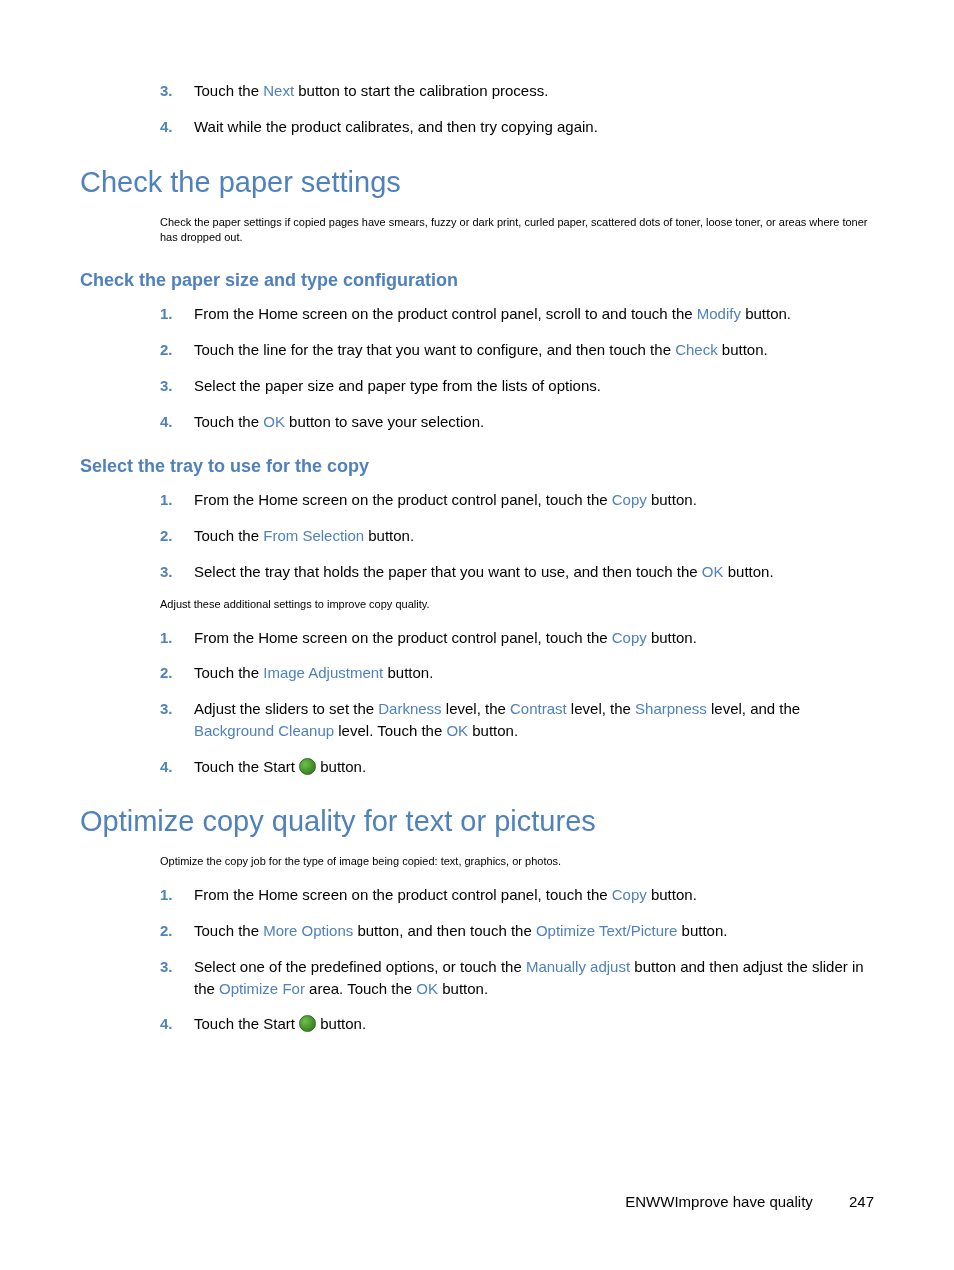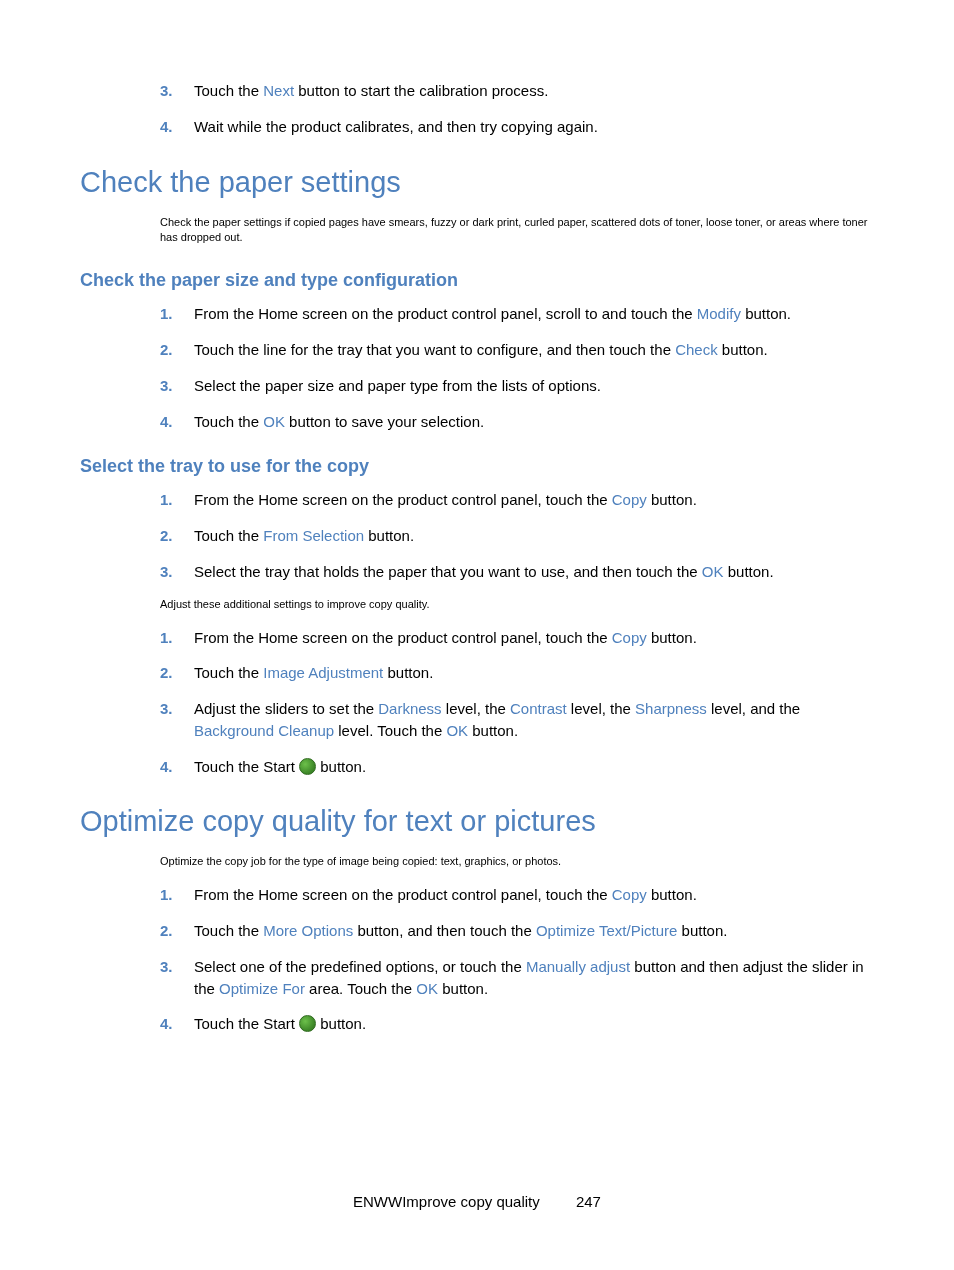--- a/index.html
+++ b/index.html
@@ -67,21 +67,21 @@
     border: 1px solid #2f6a1f;
     position: relative;
   }
   .footer {
     position: absolute;
     bottom: 60px;
     left: 80px;
     right: 80px;
     font-size: 15px;
     display: flex;
-    justify-content: center;
+    justify-content: flex-end;
   }
   .footer .right {
     text-align: right;
   }
   .pagenum {
     margin-left: 32px;
   }
 </style>
 </head>
 <body>
@@ -175,18 +175,18 @@
     </li>
     <li>
       <span class="num">4.</span>
       <span>Touch the Start </span><span class="start-icon"></span><span> button.</span>
     </li>
   </ol>
 
   <div class="footer">
     <span>ENWW</span>
     <span class="right">
-      <span>Improve copy quality</span>
+      <span>Improve have quality</span>
       <span class="pagenum">247</span>
     </span>
   </div>
 
 </div>
 
 </body></html>

